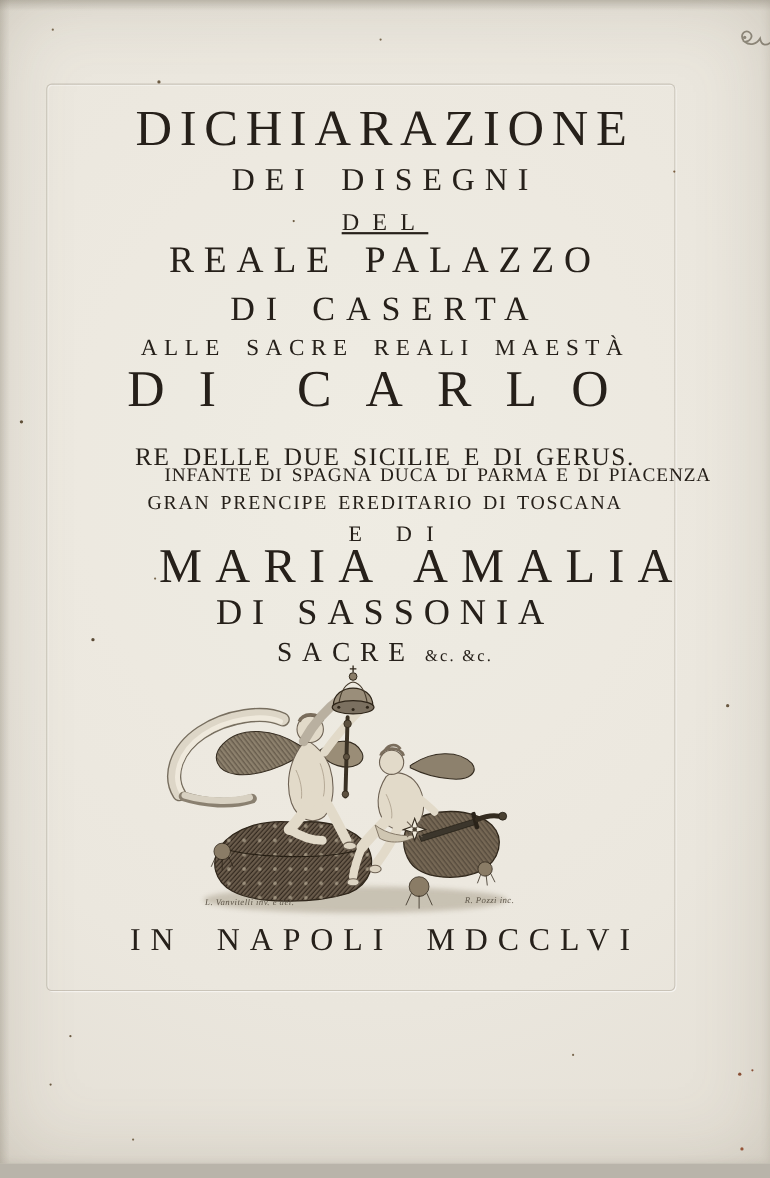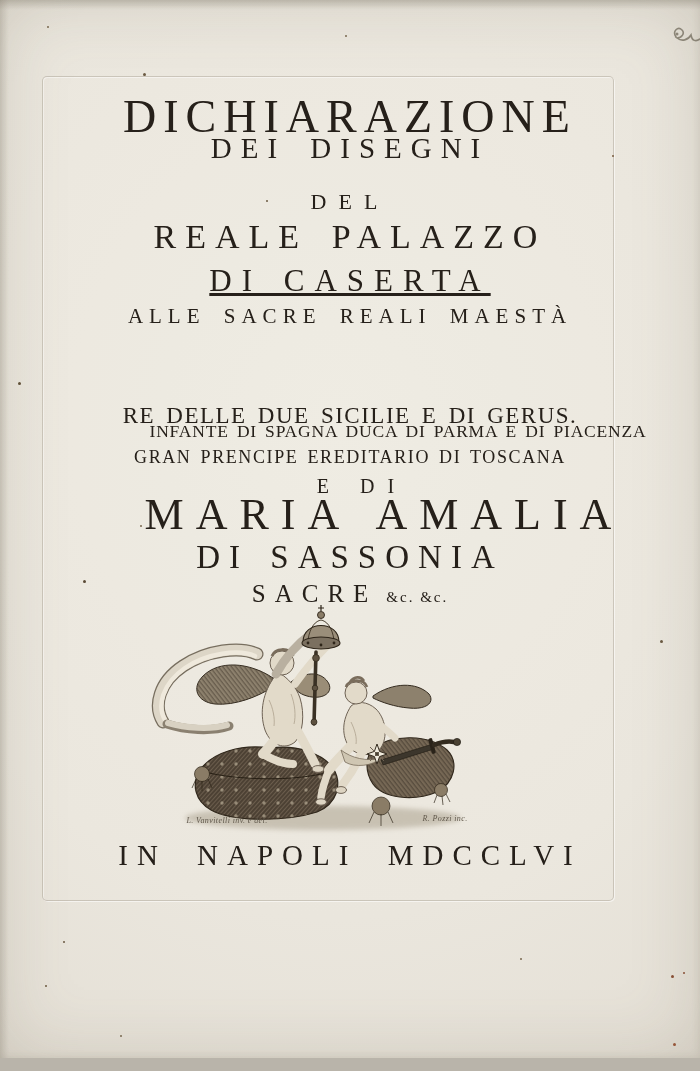--- a/index.html
+++ b/index.html
@@ -20,24 +20,24 @@
     background:linear-gradient(90deg, rgba(96,88,74,.14), rgba(96,88,74,0));}
   
   .plate-mark{
     position:absolute;left:42px;top:76px;width:570px;height:823px;
     border:1px solid rgba(118,106,88,.28);border-radius:5px;
     box-shadow: 1px 1px 0 rgba(255,255,255,.55), inset 1px 1px 0 rgba(255,255,255,.45);
     background:rgba(255,255,255,.05);
   }
   .line{position:absolute;left:0;width:100%;text-align:center;line-height:1;white-space:nowrap;}
   .l-title      {top:94px; font-size:46px; letter-spacing:7px;}
-  .l-sub1       {top:134px;font-size:29px; letter-spacing:9px; word-spacing:8px;}
-  .l-sub2       {top:191px;font-size:22px; letter-spacing:12px;}
+  .l-sub1       {top:150px;font-size:29px; letter-spacing:9px; word-spacing:8px;}
+  .l-sub2       {top:191px;font-size:22px; letter-spacing:12px;text-decoration:underline;}
   .l-palazzo    {top:220px;font-size:34px; letter-spacing:9px; word-spacing:6px;}
-  .l-caserta    {top:265px;font-size:31px; letter-spacing:10px;word-spacing:4px;text-decoration:underline;}
+  .l-caserta    {top:265px;font-size:31px; letter-spacing:10px;word-spacing:4px;}
   .l-dedica     {top:306px;font-size:21px; letter-spacing:6px; word-spacing:7px;}
   .l-carlo      {top:331px;font-size:47px; letter-spacing:31px;}
   .l-kt0        {top:404px;font-size:23px; letter-spacing:1.5px;word-spacing:4px;}
   .l-kt1        {top:423px;font-size:17.5px;letter-spacing:.8px;word-spacing:3px;padding-left:48px;}
   .l-kt2        {top:448px;font-size:18px; letter-spacing:1.6px;word-spacing:3px;}
   .l-edi        {top:476px;font-size:20px; letter-spacing:13px;margin-left:12px;}
   .l-maria      {top:493px;font-size:44px; letter-spacing:12px;word-spacing:6px;padding-left:34px;}
   .l-sassonia   {top:541px;font-size:33px; letter-spacing:9px; word-spacing:4px;}
   .l-regina     {top:581px;font-size:25px; letter-spacing:9px;}
   .l-regina .etc{font-size:15px;letter-spacing:2px;margin-left:9px;}
@@ -60,20 +60,21 @@
   <div class="edge-top"></div>
   <div class="edge-left"></div>
   <div class="plate-mark"></div>
 
   <div class="line l-title">DICHIARAZIONE</div>
   <div class="line l-sub1">DEI DISEGNI</div>
   <div class="line l-sub2">DEL</div>
   <div class="line l-palazzo">REALE PALAZZO</div>
   <div class="line l-caserta">DI CASERTA</div>
   <div class="line l-dedica">ALLE SACRE REALI MAESTÀ</div>
+  <div class="line l-carlo">DI CARLO</div>
   <div class="line l-kt0">RE DELLE DUE SICILIE E DI GERUS.</div>
   <div class="line l-kt1">INFANTE DI SPAGNA DUCA DI PARMA E DI PIACENZA</div>
   <div class="line l-kt2">GRAN PRENCIPE EREDITARIO DI TOSCANA</div>
   <div class="line l-edi">E DI</div>
   <div class="line l-maria">MARIA AMALIA</div>
   <div class="line l-sassonia">DI SASSONIA</div>
   <div class="line l-regina">
     <span>SACRE</span><span class="etc">&amp;c. &amp;c.</span>
   </div>
 

